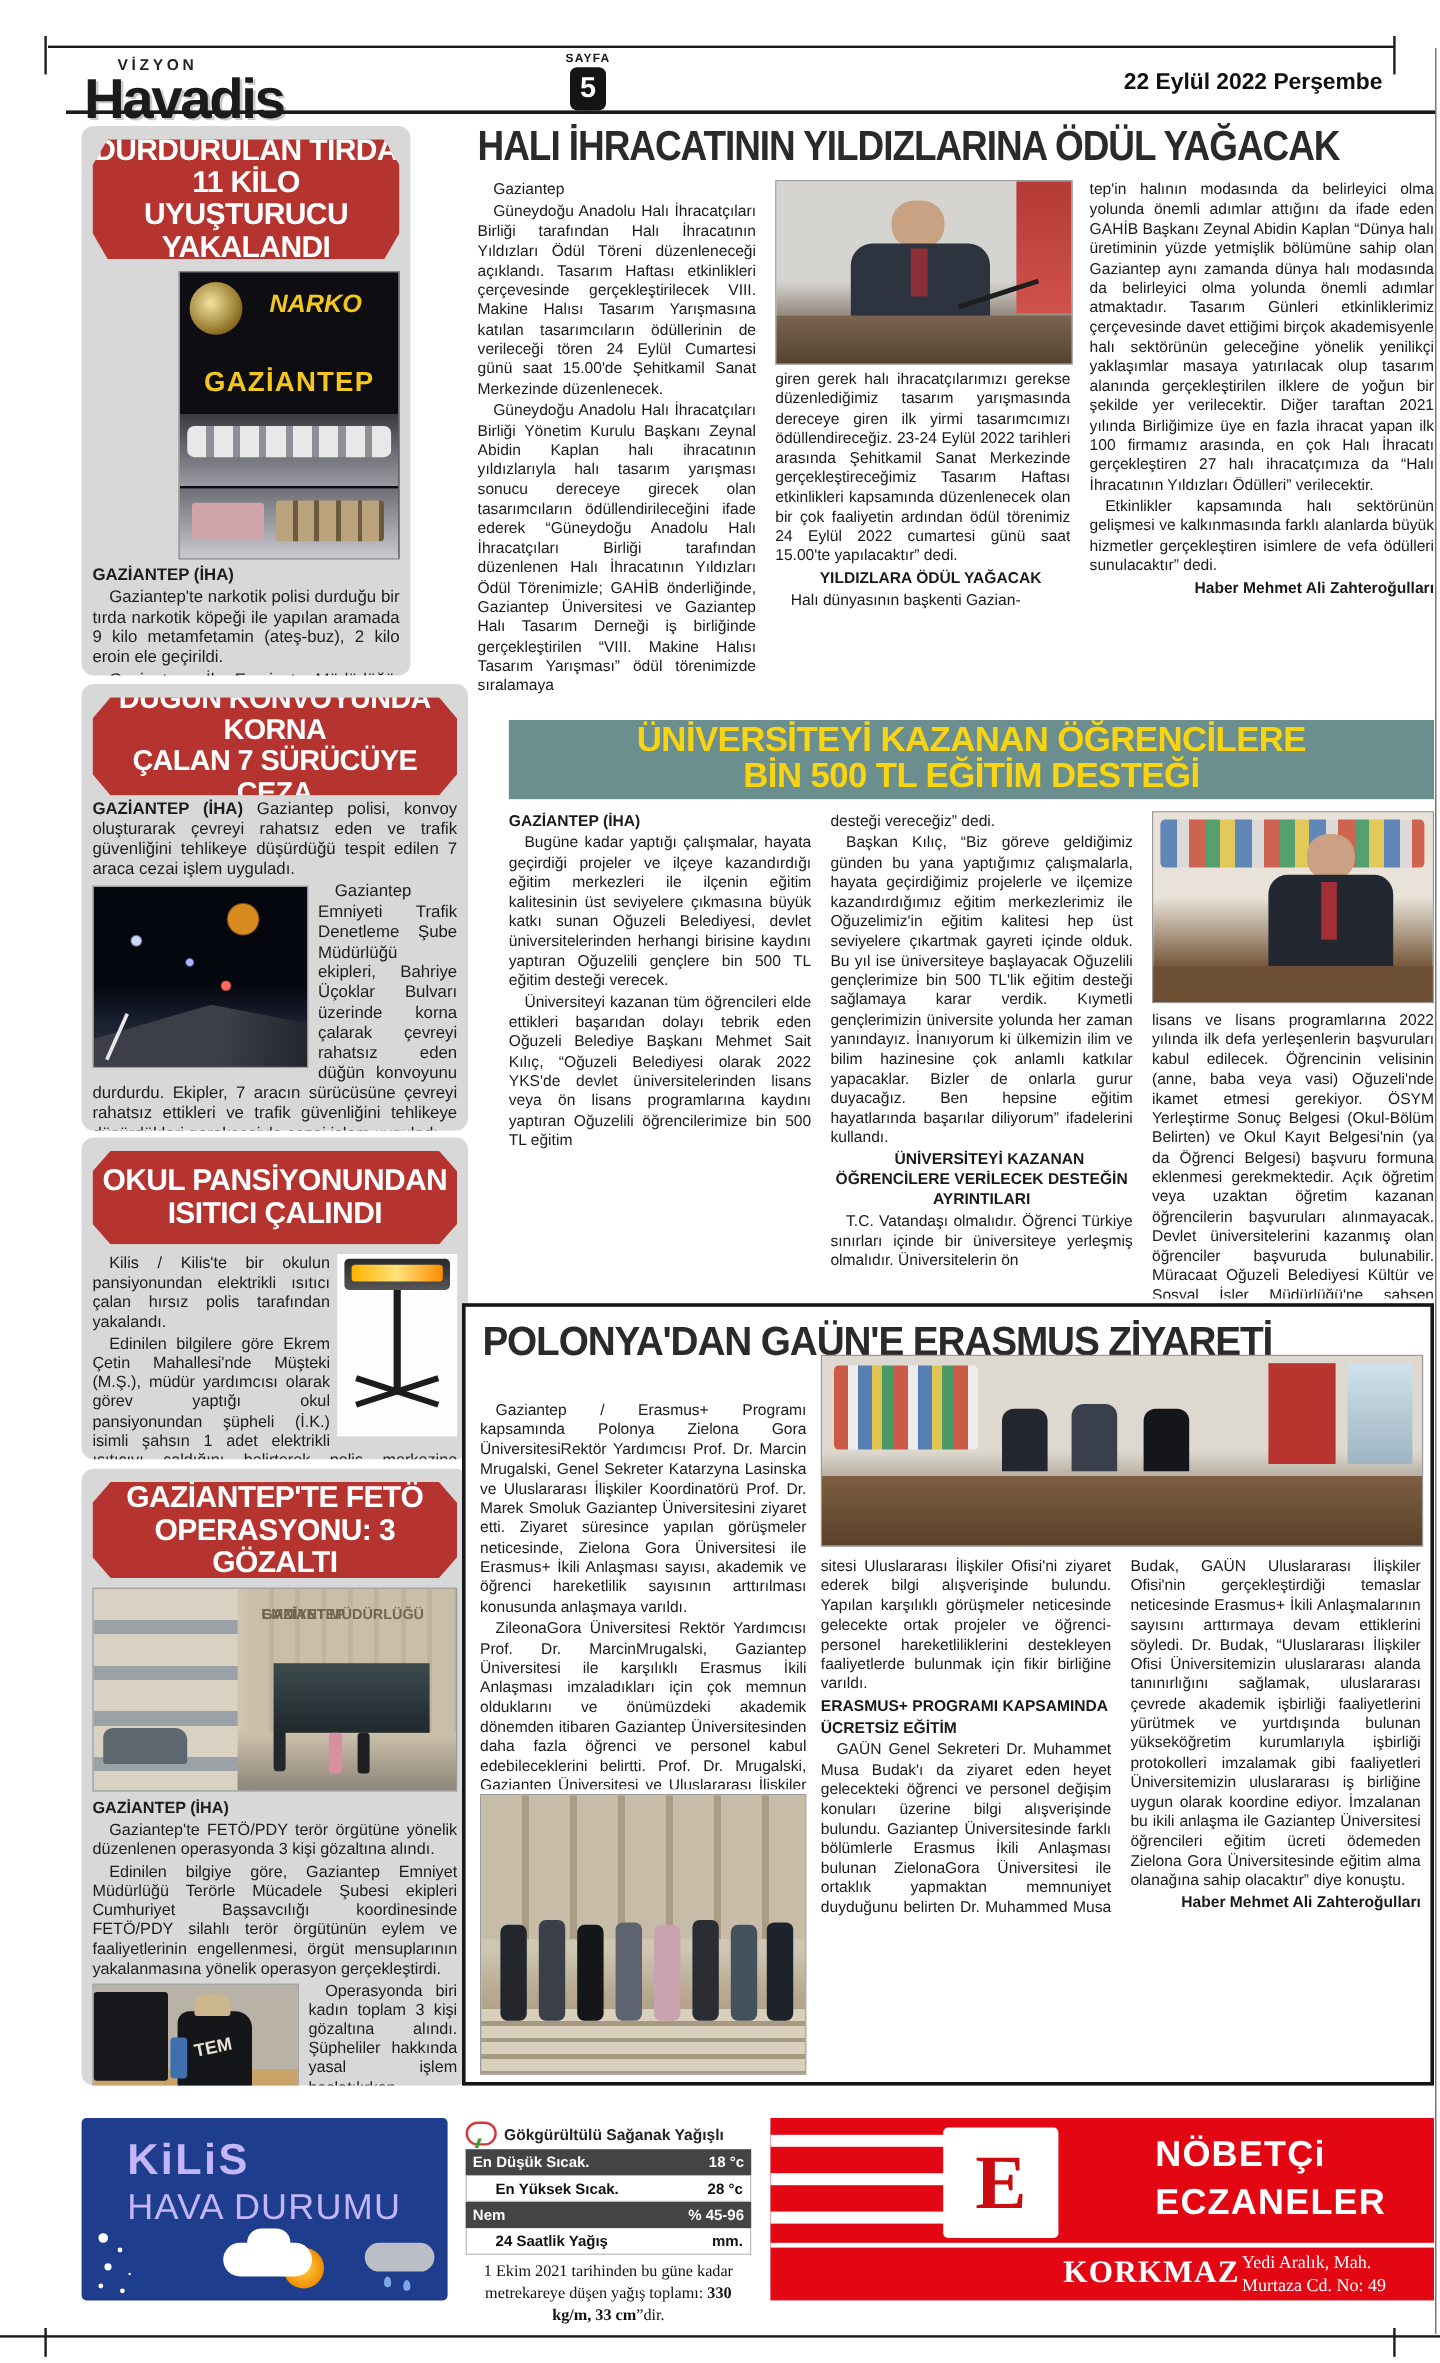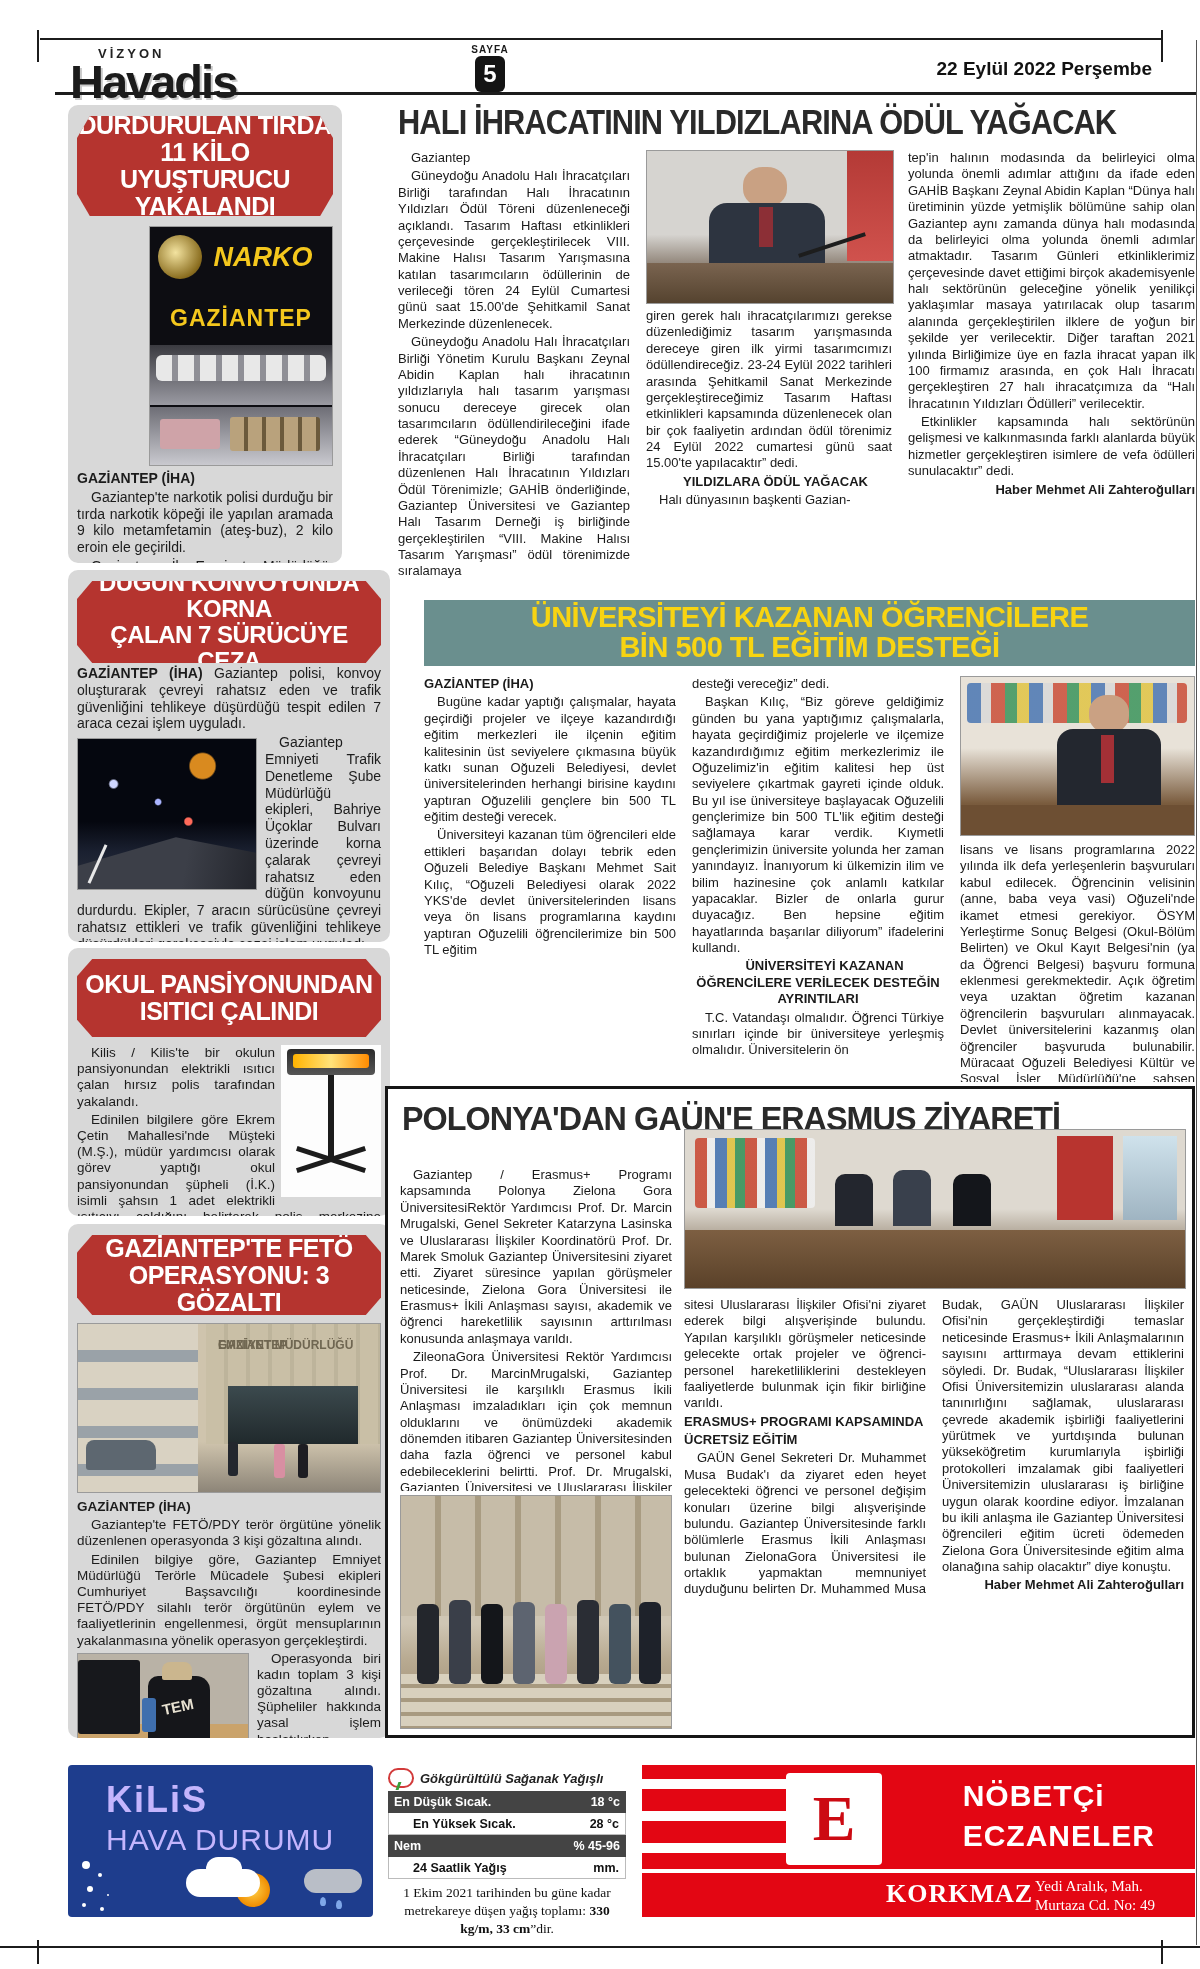--- a/index.html
+++ b/index.html
@@ -77,21 +77,21 @@
 
   <div class="abs graybox" style="left:68px;top:105px;width:274px;height:458px;">
     <div class="banner" style="height:100px;font-size:25px;margin:2px 0 8px;">
       <span>DURDURULAN TIRDA</span>
       <span>11 KİLO UYUŞTURUCU</span>
       <span>YAKALANDI</span>
     </div>
     <div class="bodytxt">
       <div class="ph" style="float:right;width:182px;height:238px;margin:2px 0 4px 6px;background:#0d0d12;">
         <span style="left:8px;top:8px;width:44px;height:44px;border-radius:50%;background:radial-gradient(circle at 40% 40%,#f3e3a0,#8a6d1f 70%,#3a3013);"></span>
-        <span style="left:58px;top:14px;width:110px;text-align:center;color:#f4c71d;font-weight:900;font-size:27px;font-style:italic;position:absolute;">NARKO</span>
+        <span style="left:58px;top:14px;width:110px;text-align:center;color:#f4c71d;font-weight:900;font-size:21px;font-style:italic;position:absolute;">NARKO</span>
         <span style="left:0px;top:78px;width:182px;text-align:center;color:#f4c71d;font-weight:900;font-size:23px;letter-spacing:1px;position:absolute;">GAZİANTEP</span>
         <span style="left:0;top:118px;width:182px;height:60px;background:linear-gradient(#3a3a40,#9a9aa2);"></span>
         <span style="left:6px;top:128px;width:170px;height:26px;background:repeating-linear-gradient(90deg,#e8e8e8 0 16px,#8f8f96 16px 22px);border-radius:6px;"></span>
         <span style="left:0;top:180px;width:182px;height:58px;background:linear-gradient(#6e6e76,#c9c9cf);"></span>
         <span style="left:10px;top:192px;width:60px;height:30px;background:#cfa3a8;border-radius:3px;"></span>
         <span style="left:80px;top:190px;width:90px;height:34px;background:repeating-linear-gradient(90deg,#b9a27c 0 14px,#6b5a3c 14px 18px);border-radius:3px;"></span>
       </div>
       <p class="noind"><span class="dateline">GAZİANTEP (İHA)</span></p>
       <p>Gaziantep'te narkotik polisi durduğu bir tırda narkotik köpeği ile yapılan aramada 9 kilo metamfetamin (ateş-buz),  2 kilo eroin ele geçirildi.</p>
       <p>Gaziantep İl Emniyet Müdürlüğü, Narkotik Suçlarla Mücadele Şube ekipleri, Cumhuriyet Başsavcılığı koordinesinde seyir halindeki bir tırı uygulama noktasında durdurdu. Narkotik dedektör köpeği Onix'in tepki vermesi üzerine araçta yapılan aramada 9 kilogram metamfetamin (ateş-buz)  ve 2 kilogram eroin ele geçirildi.</p>
@@ -277,21 +277,21 @@
     <div class="cloud" style="left:138px;top:92px;width:36px;height:24px;"></div>
     <div class="cloud" style="left:236px;top:104px;width:58px;height:24px;background:#b9bec7;"></div>
     <div style="position:absolute;left:252px;top:132px;width:6px;height:9px;border-radius:50% 50% 50% 50%/60% 60% 40% 40%;background:#7fa7e8;box-shadow:16px 3px 0 #7fa7e8;"></div>
   </div>
 
   <div class="abs" style="left:388px;top:1765px;width:238px;height:152px;">
     <div style="display:flex;align-items:center;gap:6px;height:26px;">
       <span style="display:inline-block;width:22px;height:16px;background:#fff;border:2px solid #d23a3a;border-radius:10px;position:relative;">
         <i style="position:absolute;left:7px;top:12px;width:3px;height:8px;background:#3aa03a;transform:skewX(-20deg);"></i>
       </span>
-      <span style="font-size:13px;font-weight:bold;color:#222;font-style:italic;">Gökgürültülü Sağanak Yağışlı</span>
+      <span style="font-size:13px;font-weight:bold;color:#222;">Gökgürültülü Sağanak Yağışlı</span>
     </div>
     <div class="wrow dark">
       <span>En Düşük Sıcak.</span>
       <span>18 °c</span>
     </div>
     <div class="wrow light">
       <span>En Yüksek Sıcak.</span>
       <span>28 °c</span>
     </div>
     <div class="wrow dark">

